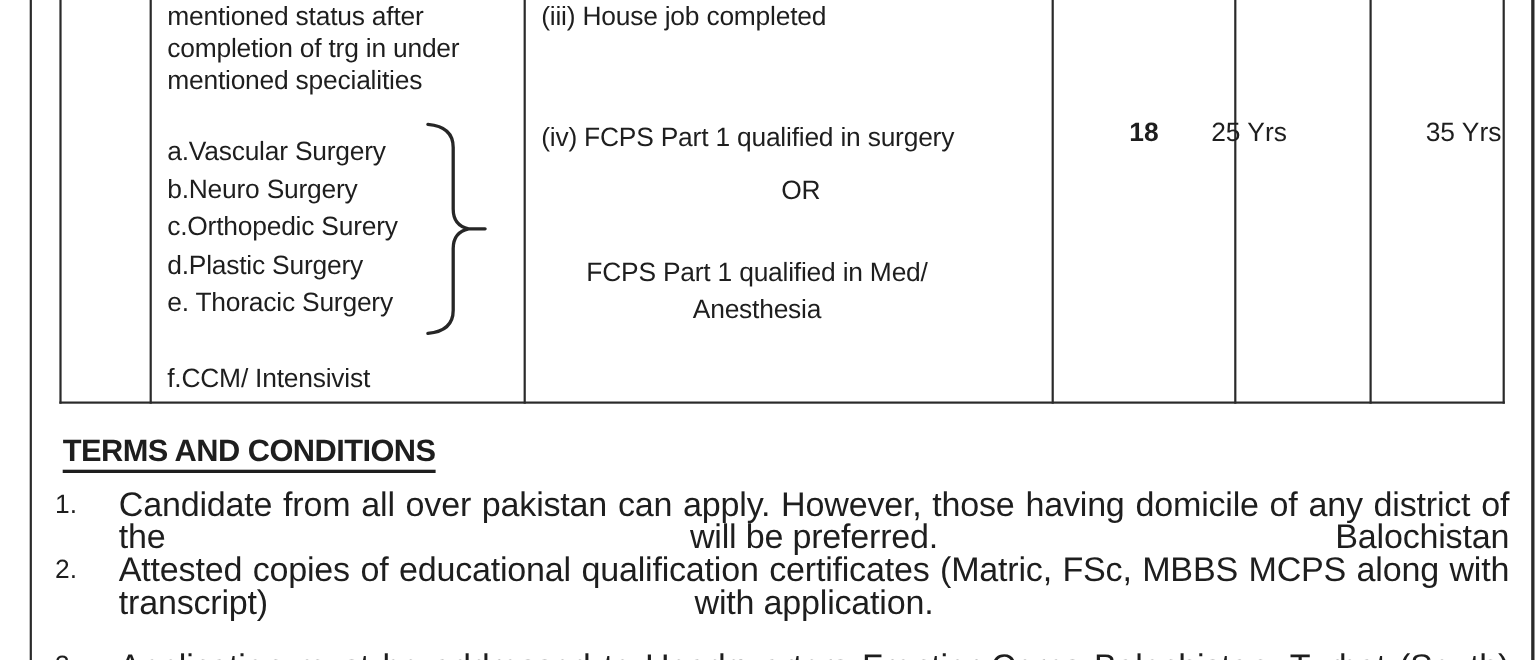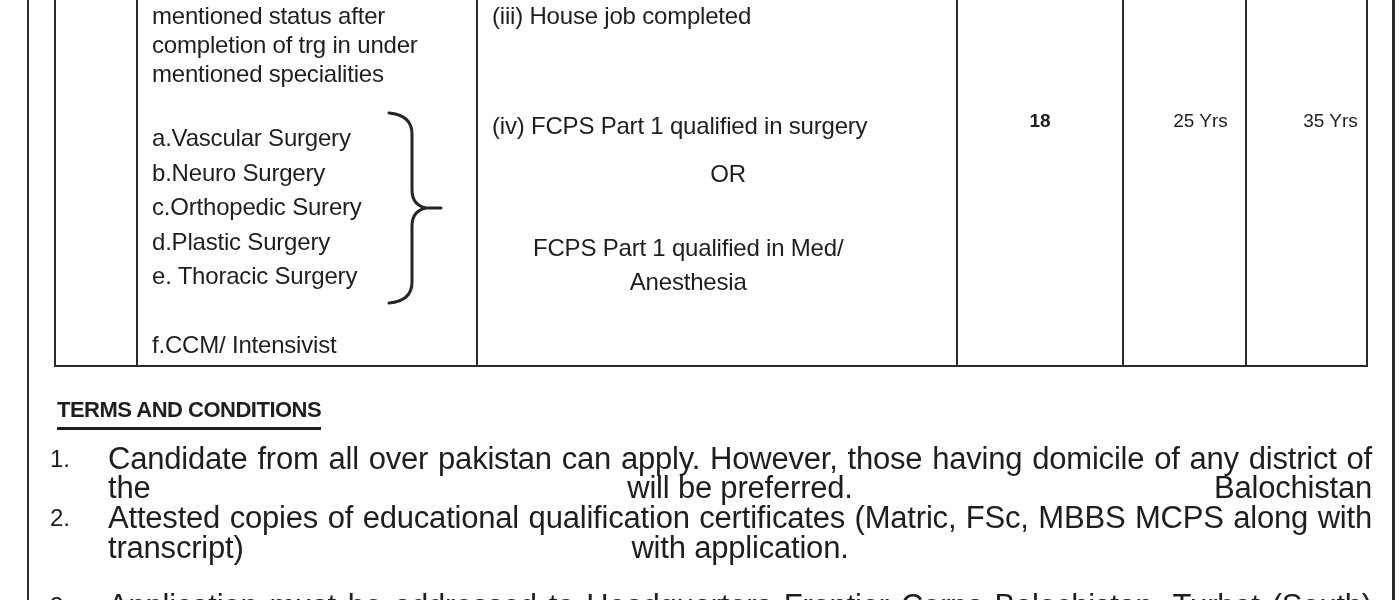--- a/index.html
+++ b/index.html
@@ -10,25 +10,25 @@
     color:#1e1e1e;
   }
   .page{position:absolute;inset:0;width:1400px;height:600px;}
   
   .vline{position:absolute;width:2px;background:#2a2a2a;}
   .hline{position:absolute;height:2px;background:#2a2a2a;}
   .txt{position:absolute;font-size:24px;letter-spacing:-0.2px;line-height:29px;white-space:nowrap;}
   .multi{white-space:normal;}
   .list-line{display:block;height:34.5px;line-height:34.5px;white-space:nowrap;}
   .para-line{display:block;height:29px;line-height:29px;white-space:nowrap;}
-  .center-val{position:absolute;top:106px;font-size:19px;text-align:center;line-height:30px;}
+  .center-val{position:absolute;top:106px;font-size:24px;text-align:center;line-height:30px;}
   .bold{font-weight:700;}
   .heading{
     position:absolute;left:57px;top:396px;
-    font-size:22px;font-weight:700;letter-spacing:-0.5px;
+    font-size:28px;font-weight:700;letter-spacing:-0.5px;
     border-bottom:3px solid #1e1e1e;padding-bottom:3px;line-height:28px;white-space:nowrap;
   }
   .term-num{position:absolute;left:50px;width:50px;font-size:24px;line-height:29px;}
   .term-text{position:absolute;left:108px;width:1264px;font-size:31px;letter-spacing:-0.2px;}
   .jl{display:block;text-align:justify;text-align-last:justify;height:30px;line-height:30px;white-space:normal;}
   .ll{display:block;text-align:center;height:30px;line-height:30px;white-space:nowrap;}
   .brace{position:absolute;left:385px;top:110px;}
 </style>
 </head>
 <body>
@@ -69,21 +69,21 @@
 
   <div class="txt" style="left:492px;top:1px;">(iii) House job completed</div>
   <div class="txt" style="left:492px;top:111px;">(iv) FCPS Part 1 qualified in surgery</div>
   <div class="txt" style="left:690px;top:159px;width:76px;text-align:center;">OR</div>
   <div class="txt multi" style="left:533px;top:231px;line-height:34px;text-align:center;">
     <span style="display:block;white-space:nowrap;">FCPS Part 1 qualified in Med/</span>
     <span style="display:block;white-space:nowrap;">Anesthesia</span>
   </div>
 
   <div class="center-val bold" style="left:958px;width:164px;">18</div>
-  <div class="center-val" style="left:1140px;width:121px;">25 Yrs</div>
+  <div class="center-val" style="left:1075px;width:121px;">25 Yrs</div>
   <div class="center-val" style="left:1247px;width:119px;padding-left:24px;">35 Yrs</div>
 
   <div class="heading">TERMS AND CONDITIONS</div>
 
   <div class="term-num" style="top:444px;">1.</div>
   <div class="term-text" style="top:444px;">
     <span class="jl" style="height:29px;line-height:29px;">Candidate from all over pakistan can apply. However, those having domicile of any district of the Balochistan</span>
     <span class="ll" style="height:29px;line-height:29px;">will be preferred.</span>
   </div>
 

